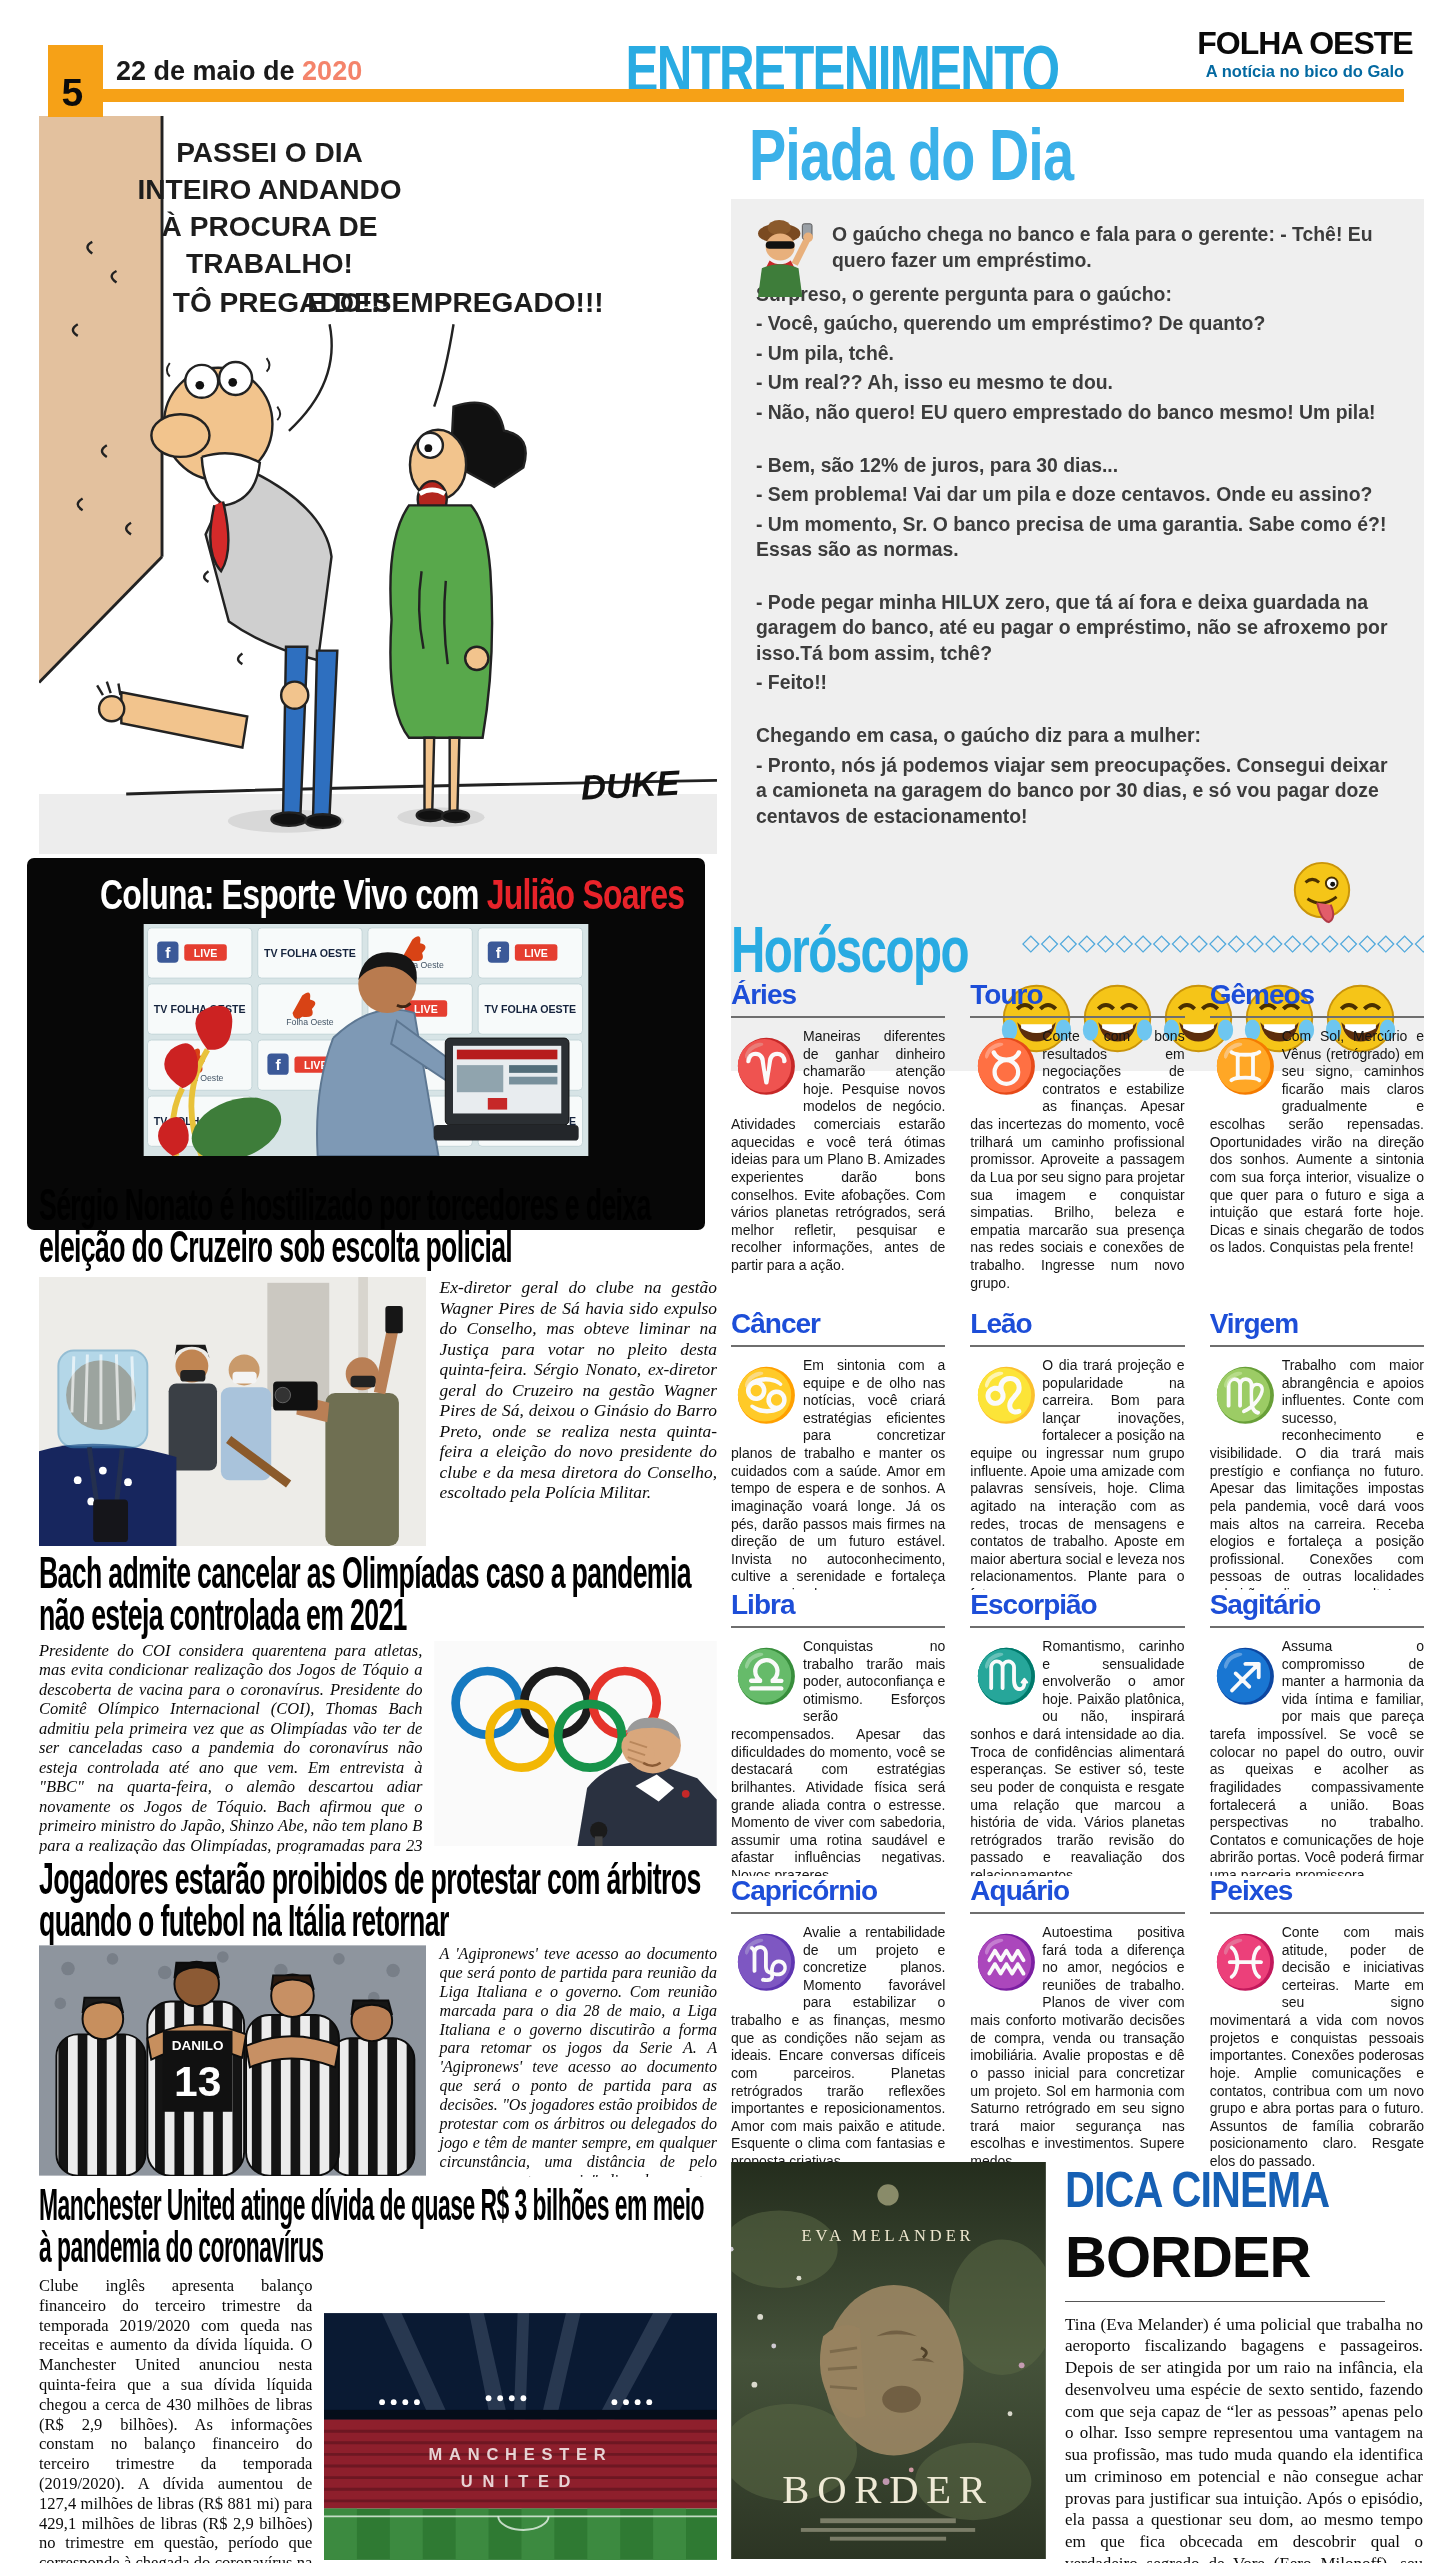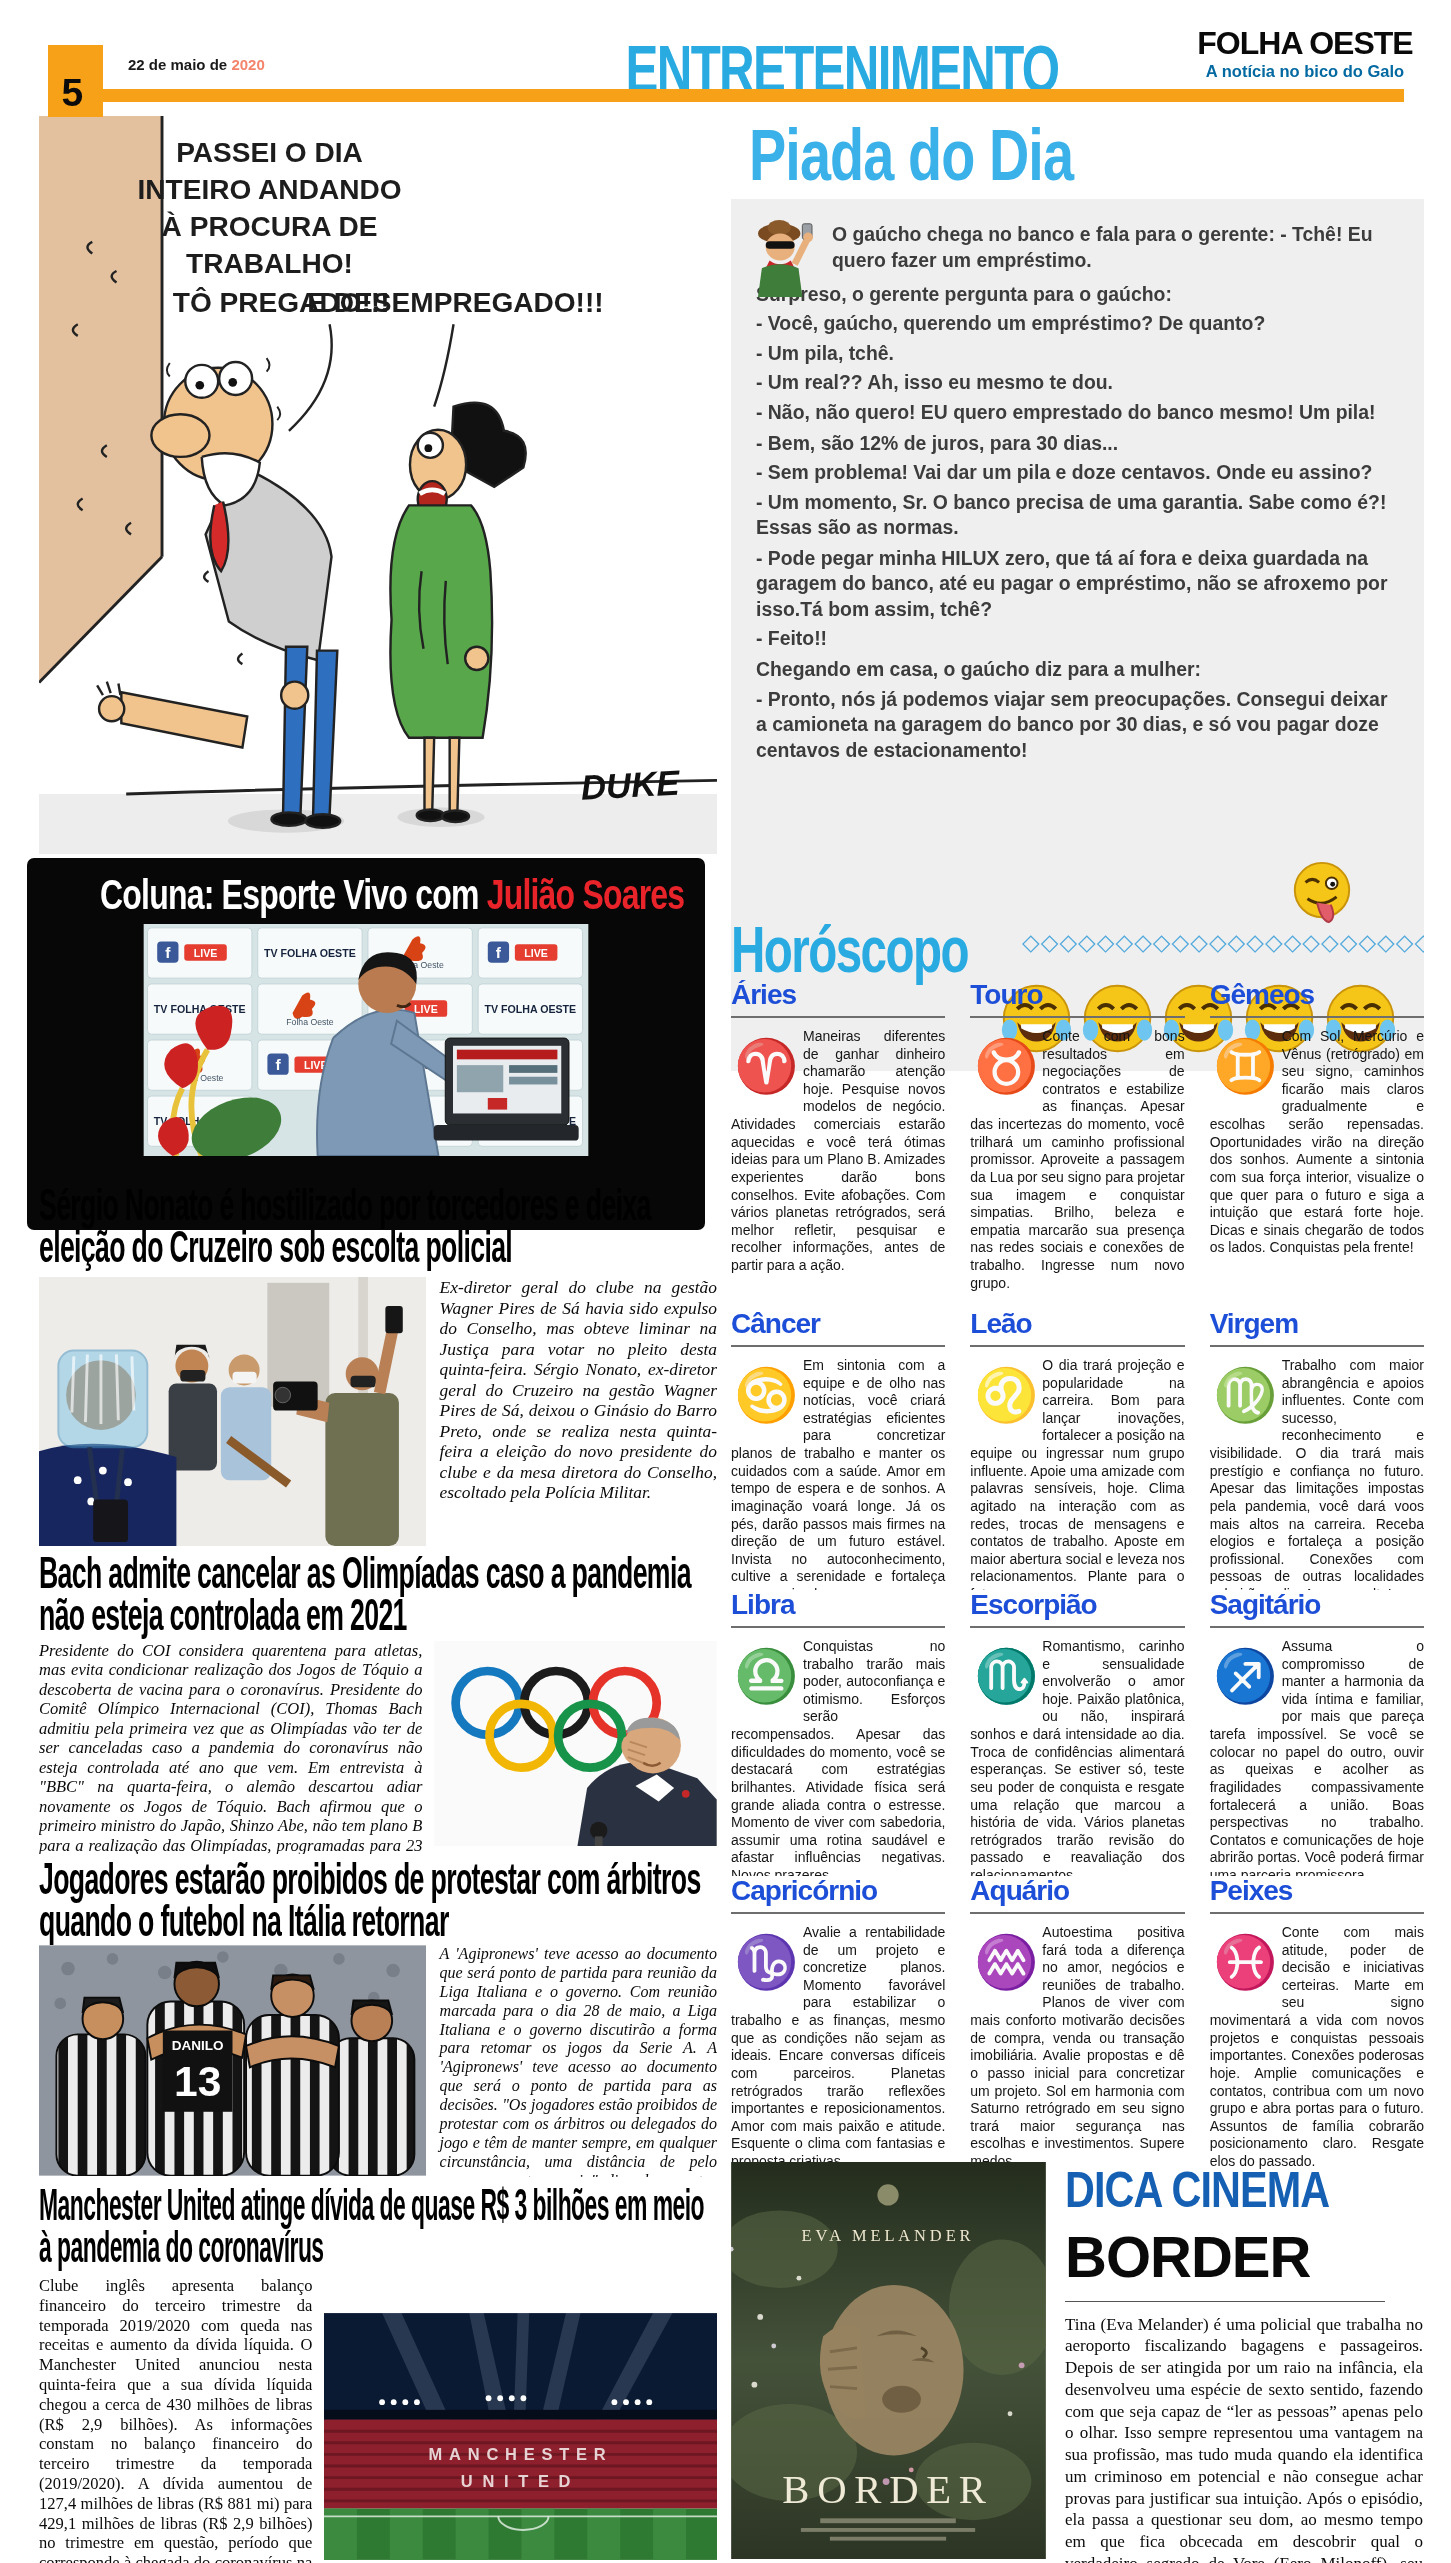--- a/index.html
+++ b/index.html
@@ -3,38 +3,38 @@
 <meta charset="utf-8">
 <style>
   html,body{margin:0;padding:0;background:#fff;}
   #page{position:relative;width:1451px;height:2563px;background:#fff;overflow:hidden;
         font-family:"Liberation Sans",sans-serif;color:#000;}
   .abs{position:absolute;}
   
   #pagenum-box{left:48px;top:45px;width:55px;height:72px;background:#F6A117;z-index:3;}
   #pagenum{position:absolute;left:13.6px;bottom:1.9px;font-size:39px;font-weight:bold;color:#0b0b0b;}
   #header-bar{left:48px;top:89px;width:1356px;height:12.6px;background:#F6A117;z-index:2;}
-  #date-line{left:128px;top:56px;font-size:15px;font-weight:bold;color:#1a1a1a;}
+  #date-line{left:116px;top:56px;font-size:27px;font-weight:bold;color:#1a1a1a;}
   #date-year{color:#F4846B;}
   #section-title{left:596px;top:31px;width:378px;text-align:center;}
   #section-title span{display:inline-block;white-space:nowrap;font-size:56px;font-weight:bold;
       letter-spacing:-1.9px;color:#29ABE2;transform:scale(.88,1.18);transform-origin:center top;}
   #masthead{left:1184px;top:27px;width:242px;text-align:center;}
   #masthead-name{font-size:32px;font-weight:bold;letter-spacing:-1px;color:#0a0a0a;line-height:1.05;}
   #masthead-tag{font-size:16.5px;font-weight:bold;color:#0369a1;margin-top:1.9px;}
   
   #cartoon{left:39px;top:116px;width:678px;height:738px;background:#fff;}
   
   #joke-title{left:731px;top:114px;width:693px;text-align:left;}
   #joke-title span{display:inline-block;white-space:nowrap;font-size:62px;font-weight:bold;
       letter-spacing:-1px;color:#3BB1E9;transform:scale(.9,1.15);transform-origin:center top;}
   #joke-box{left:731px;top:199px;width:693px;height:872px;background:#EFEFEF;box-sizing:border-box;
       padding:23px 25px 19.4px 25px;}
   #joke-box p{margin:0 0 3.9px 0;font-size:19.4px;font-weight:bold;color:#3C3C3C;line-height:1.32;}
-  #joke-box p.gap{margin-top:5px;}
+  #joke-box p.gap{margin-top:27px;}
   #joke-box p.first{padding-left:76px;min-height:56px;}
   #gaucho-clip{position:absolute;left:19.4px;top:19.4px;}
   #joke-emojis{position:absolute;right:25px;bottom:13.6px;display:flex;gap:3.9px;}
   #wink-emoji{position:absolute;right:68px;bottom:145px;}
   
   #coluna{left:27px;top:858px;width:678px;height:372px;background:#070707;border-radius:7px;}
   #coluna-title{position:absolute;left:0;top:11.6px;width:678px;text-align:center;white-space:nowrap;}
   #coluna-title span.t{display:inline-block;font-size:40px;font-weight:bold;letter-spacing:-1px;
       color:#fff;transform:scale(.8,1.08);transform-origin:center top;white-space:nowrap;}
   #coluna-title .author{color:#E8232A;}

